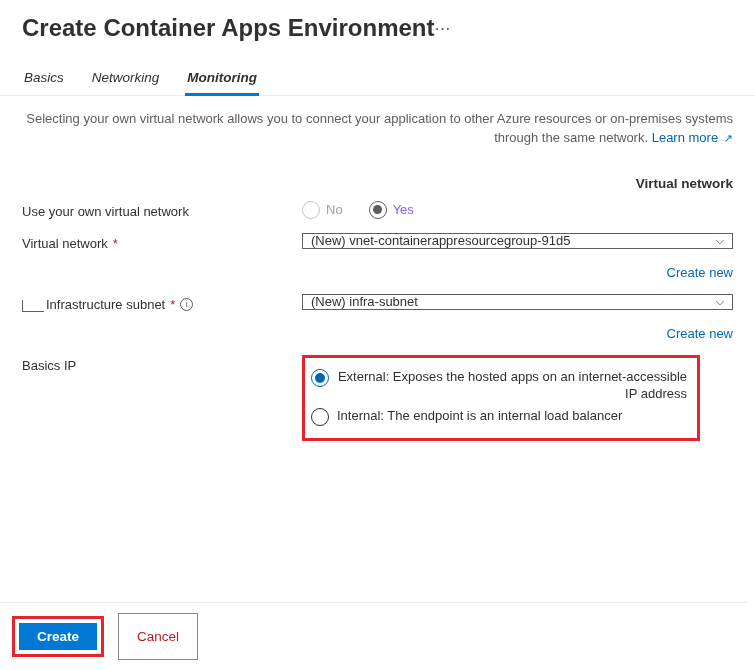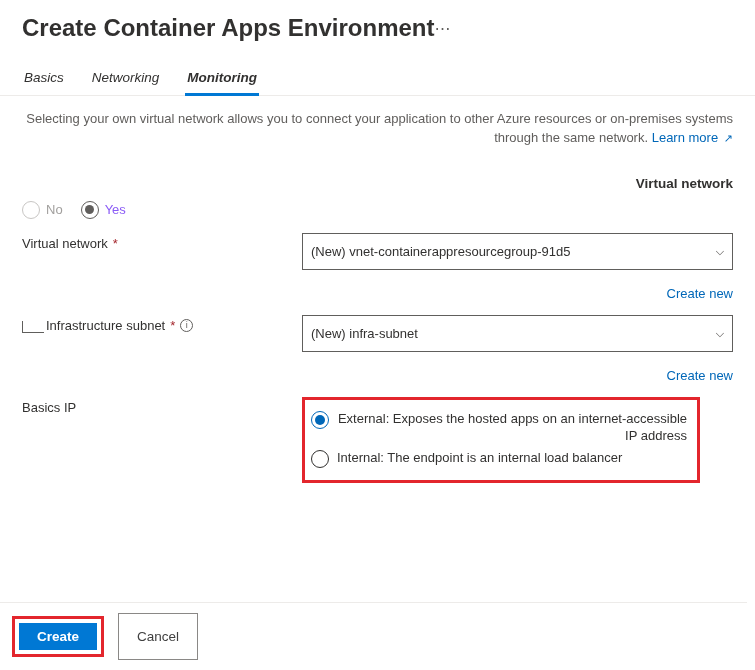--- a/index.html
+++ b/index.html
@@ -73,38 +73,38 @@
       align-items:center;
       gap:5px;
     }
     .req { color: #a4262c; }
     .info-icon {
       display:inline-flex; align-items:center; justify-content:center;
       width:13px; height:13px; border:1px solid #605e5c; border-radius:50%;
       font-size:9px; color:#605e5c;
     }
     .field-col { flex: 1; }
-    .radio-line { display:flex; gap:18px; align-items:center; }
+    .radio-line { display:flex; gap:26px; align-items:center; }
     .radio {
       display:inline-flex; align-items:center; gap:6px; cursor:pointer;
       color:#8b5cf6;
     }
     .radio-circle {
       width:18px; height:18px; border:1px solid #8a8886; border-radius:50%;
       display:inline-flex; align-items:center; justify-content:center;
       background:#fff;
     }
     .radio.disabled .radio-circle { border-color:#c8c6c4; }
     .radio.disabled { color:#a19f9d; cursor:default; }
     .radio.selected .radio-circle { border-color:#605e5c; }
     .radio.selected .radio-dot {
       width:9px; height:9px; background:#605e5c; border-radius:50%;
     }
     .select {
-      width:100%; max-width:440px; height:37px;
+      width:100%; max-width:440px; height:16px;
       border:1px solid #605e5c; background:#fff;
       display:flex; align-items:center; justify-content:space-between;
       padding:0 8px; cursor:pointer; font-size:13px;
     }
     .chev { font-size:11px; color:#605e5c; }
     .sub-link { margin-top:16px; color:#0067b8; font-size:13px; cursor:pointer; }
     .indent-connector {
       display:inline-block; width:22px; border-bottom:1px solid #605e5c;
       border-left:1px solid #605e5c; height:12px; margin-right:10px;
       position:relative; top:-4px;
@@ -134,21 +134,21 @@
       border-top:1px solid #edebe9;
       padding:10px 12px;
       display:flex; gap:14px; align-items:center;
     }
     .create-wrap { border:3px solid #e3262d; padding:4px; }
     .btn-primary {
       background:#0078d4; color:#fff; border:none;
       padding:6px 18px; font-size:13.5px; font-weight:600; cursor:pointer;
     }
     .btn-secondary {
-      background:#fff; color:#404040; border:1px solid #8a8886;
+      background:#fff; color:#b91c1c; border:1px solid #8a8886;
       padding:15px 18px; font-size:13.5px; cursor:pointer;
     }
   </style>
 </head>
 <body>
 
 <div class="header">
   <h1 class="page-title">Create Container Apps Environment</h1>
   <span class="more-icon">⋯</span>
 </div>
@@ -164,20 +164,21 @@
     <span>Selecting your own virtual network allows you to connect your application to other Azure resources or on-premises systems through the same network.  </span>
     <span class="link">
       <span>Learn more</span>
       <span class="ext-icon">↗</span>
     </span>
   </p>
 
   <div class="section-title">Virtual network</div>
 
   <div class="row">
+    <div class="label-col">Use your own virtual network</div>
     <div class="field-col">
       <div class="radio-line">
         <span class="radio disabled">
           <span class="radio-circle"></span>
           <span>No</span>
         </span>
         <span class="radio selected">
           <span class="radio-circle">
               <span class="radio-dot"></span>
             </span>

